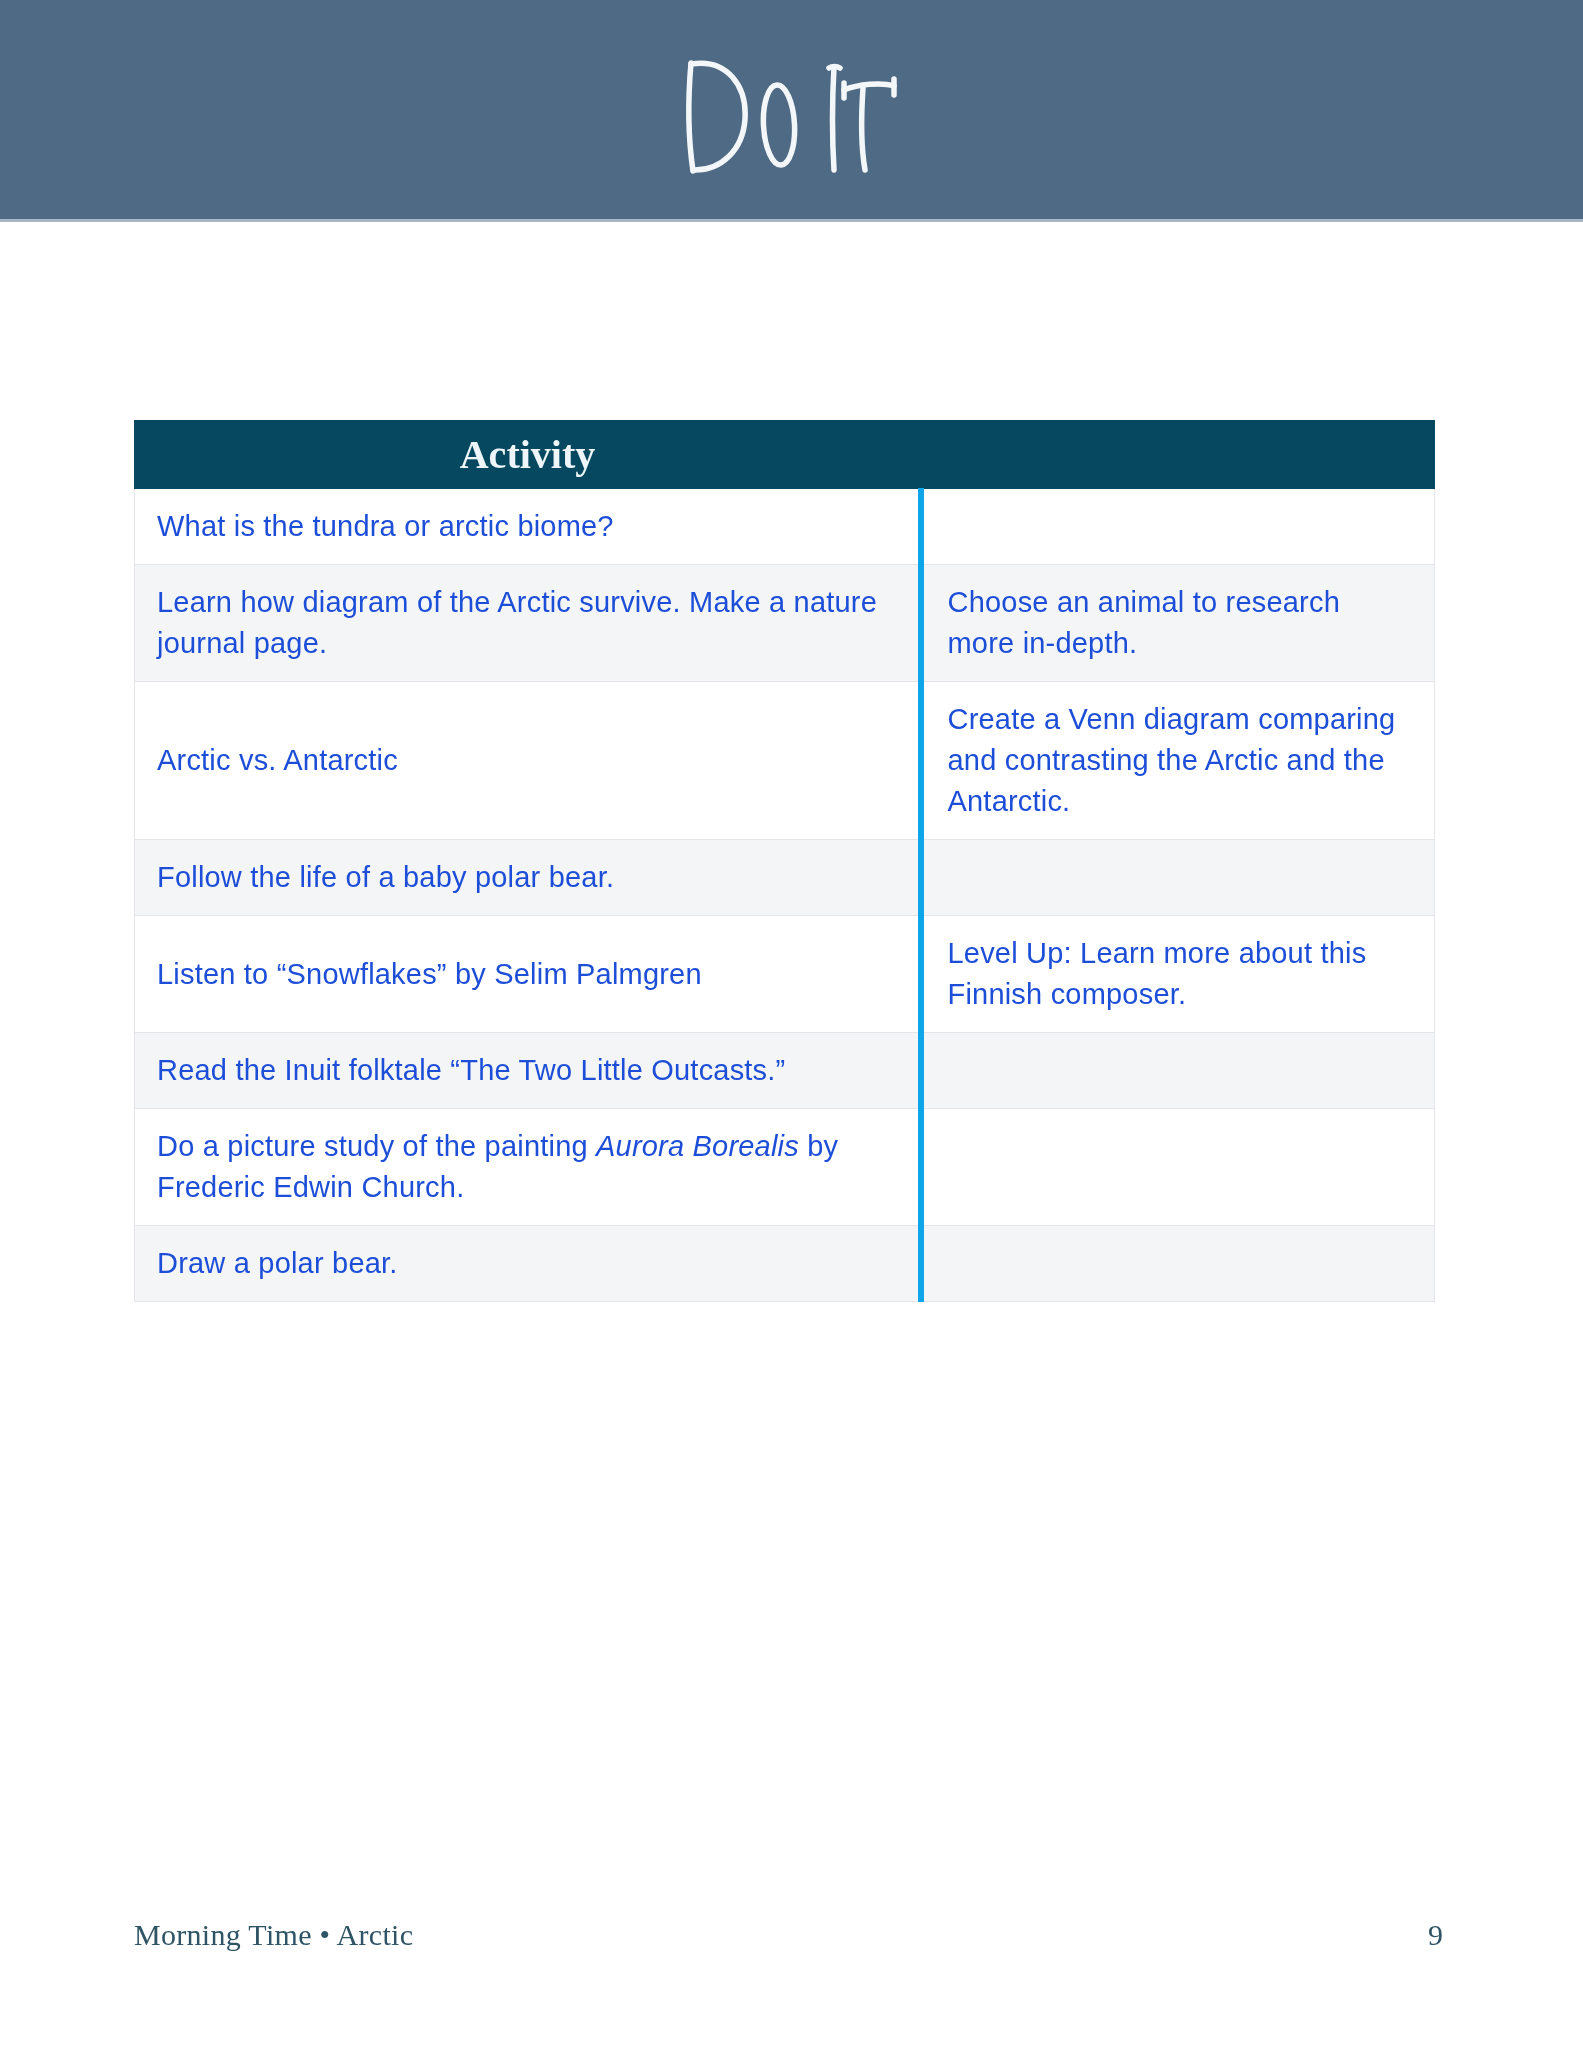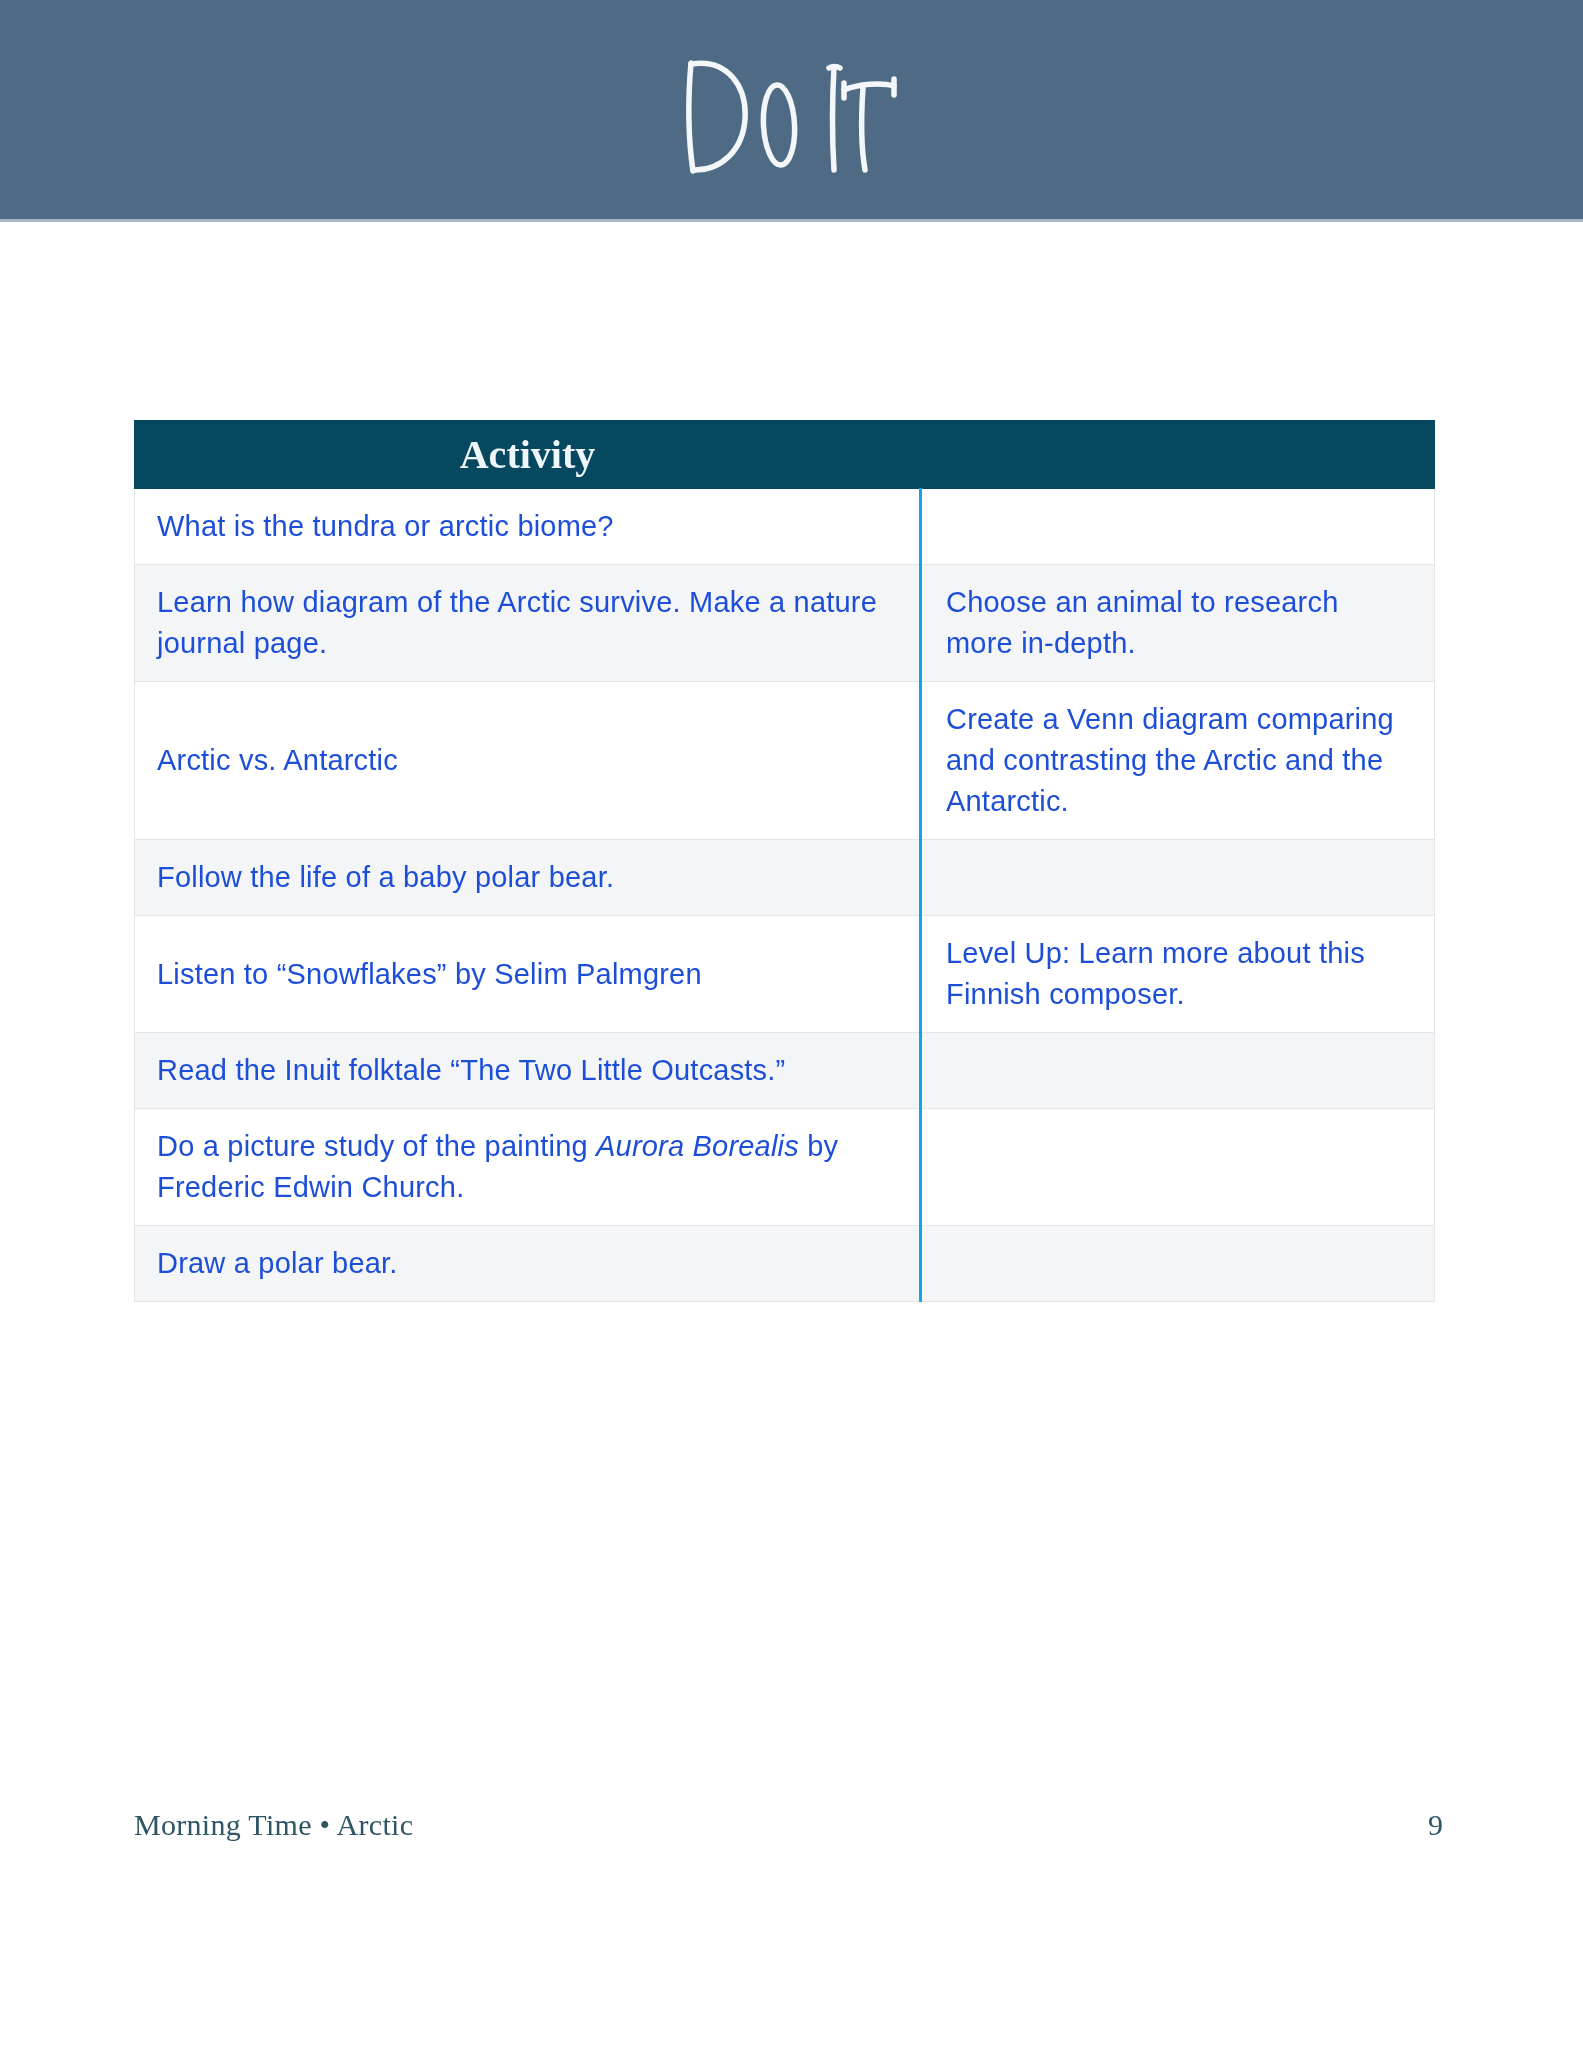--- a/index.html
+++ b/index.html
@@ -59,33 +59,33 @@
     font-size: 29px;
     line-height: 41px;
     letter-spacing: 0.2px;
     color: #1d4ed8;
     padding: 17px 26px 17px 22px;
     vertical-align: middle;
     border: 1px solid #e3e5e9;
     background: #ffffff;
   }
   .activity-table tbody td.extension-cell {
-    border-left: 3px solid #0ea5e9;
+    border-left: 6px solid #0ea5e9;
     padding-left: 24px;
   }
   .activity-table tbody tr:nth-child(even) td {
     background: #f4f5f7;
   }
   .italic { font-style: italic; }
 
   
   .footer {
     position: absolute;
     left: 134px;
-    top: 1808px;
+    top: 1918px;
     width: 1309px;
     display: flex;
     justify-content: space-between;
     align-items: baseline;
     font-family: "Liberation Serif", serif;
     color: #2e5466;
   }
   .footer .footer-left { font-size: 30px; letter-spacing: 0.3px; }
   .footer .footer-page { font-size: 30px; }
 </style>

